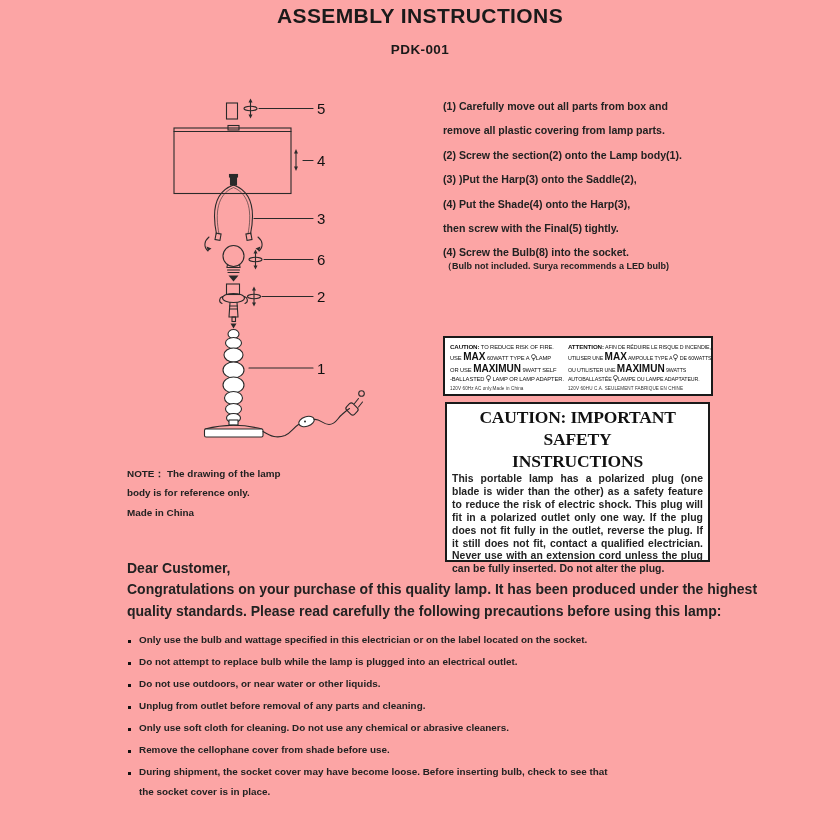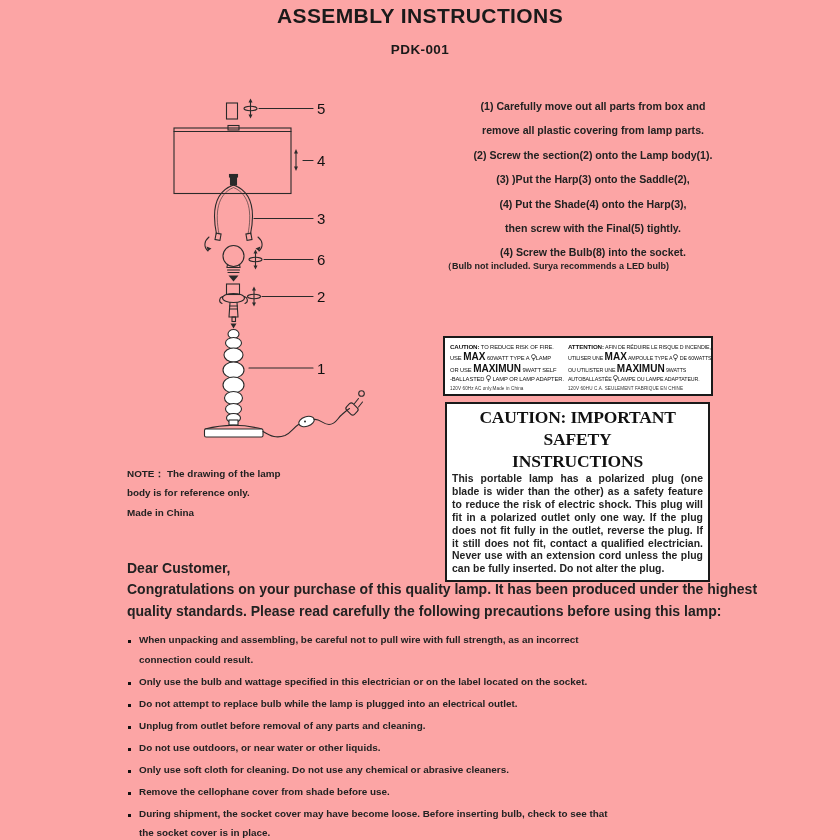--- a/index.html
+++ b/index.html
@@ -8,35 +8,35 @@
   .title{position:absolute;top:4px;left:0;width:100%;text-align:center;
          font-size:21px;font-weight:bold;letter-spacing:.4px;}
   .model{position:absolute;top:42px;left:0;width:100%;text-align:center;
          font-size:13.5px;font-weight:bold;letter-spacing:.4px;}
 
   .diagram{position:absolute;left:120px;top:85px;}
   .callout{position:absolute;font-size:15px;color:#111;}
 
   .steps{position:absolute;left:443px;top:94px;width:300px;font-size:10.6px;
          font-weight:bold;color:#222;}
-  .steps .line{line-height:24.4px;white-space:nowrap;text-align:center;}
+  .steps .line{line-height:24.4px;white-space:nowrap;}
   .steps .subline{font-size:9px;line-height:12px;margin-top:-5px;white-space:nowrap;}
 
   .label-box{position:absolute;left:443px;top:336px;width:270px;height:60px;
              border:2px solid #1a1a1a;box-sizing:border-box;display:flex;
              padding:4px 2px 2px 3px;background:#fff;}
   .label-col{flex:1;padding:0 2px;}
   .lc-line{line-height:9.4px;white-space:nowrap;font-size:5.8px;letter-spacing:-.1px;color:#111;}
   .label-col.fr .lc-line{font-size:5.3px;}
   .lc-line b{font-size:6.2px;}
   .max{font-size:10px;font-weight:bold;letter-spacing:0;}
   .lc-tiny{font-size:4.6px;line-height:7.5px;letter-spacing:.1px;white-space:nowrap;color:#333;}
   .bulb-ico{vertical-align:-1px;}
 
-  .safety-box{position:absolute;left:445px;top:402px;width:265px;height:180px;
+  .safety-box{position:absolute;left:445px;top:402px;width:265px;height:160px;
               border:2.5px solid #1a1a1a;box-sizing:border-box;padding:2px 5px 0 5px;background:#fff;}
   .safety-title{font-family:"Liberation Serif",serif;font-weight:bold;font-size:17.5px;
                 line-height:22px;text-align:center;letter-spacing:-.2px;color:#111;}
   .safety-body{margin-top:1px;font-size:10.4px;line-height:12.9px;text-align:justify;
                font-weight:bold;letter-spacing:.05px;color:#222;}
 
   .note{position:absolute;left:127px;top:464px;font-size:9.9px;font-weight:bold;
         line-height:19.3px;color:#222;}
   .customer{position:absolute;left:127px;top:558px;font-size:14px;font-weight:bold;
             line-height:21.4px;white-space:nowrap;color:#222;}
@@ -205,23 +205,22 @@
     <div>Made in China</div>
   </div>
 
   <div class="customer">
     <div>Dear Customer,</div>
     <div>Congratulations on your purchase of this quality lamp. It has been produced under the highest</div>
     <div>quality standards. Please read carefully the following precautions before using this lamp:</div>
   </div>
 
   <div class="precautions">
-    <div class="p-item">When unpacking and assembling, be careful not to pull wire with full strength, as an incorrect connection could result.</div>
     <div class="p-item">Only use the bulb and wattage specified in this electrician or on the label located on the socket.</div>
     <div class="p-item">Do not attempt to replace bulb while the lamp is plugged into an electrical outlet.</div>
+    <div class="p-item">Do not use outdoors, or near water or other liquids.</div>
     <div class="p-item">Unplug from outlet before removal of any parts and cleaning.</div>
-    <div class="p-item">Do not use outdoors, or near water or other liquids.</div>
     <div class="p-item">Only use soft cloth for cleaning. Do not use any chemical or abrasive cleaners.</div>
     <div class="p-item">Remove the cellophane cover from shade before use.</div>
     <div class="p-item">During shipment, the socket cover may have become loose. Before inserting bulb, check to see that the socket cover is in place.</div>
   </div>
 
 </div>
 
 </body></html>

